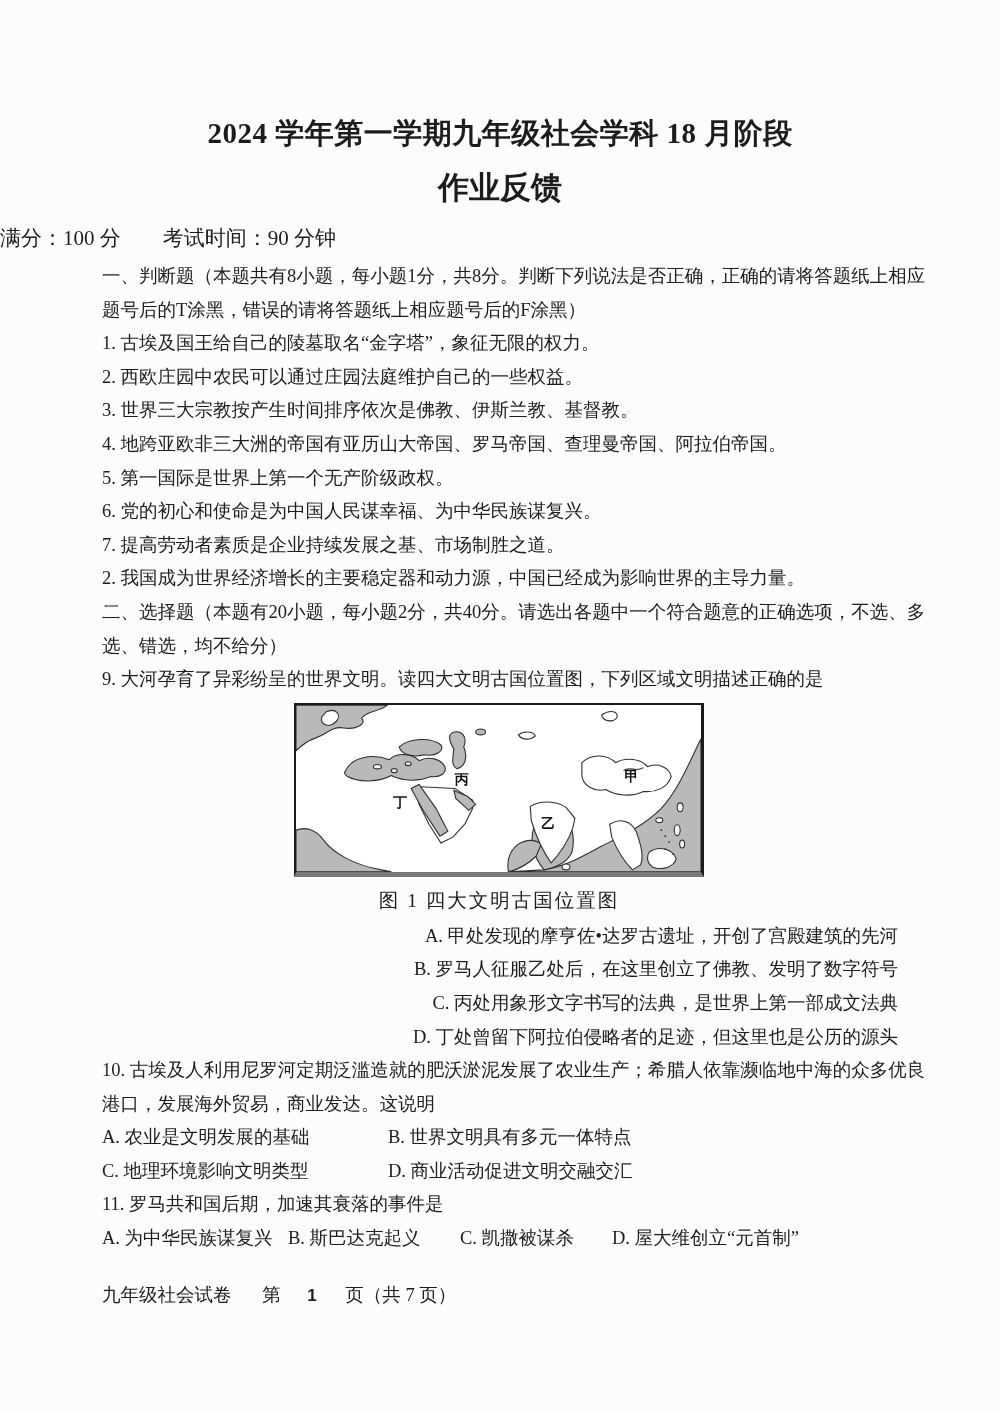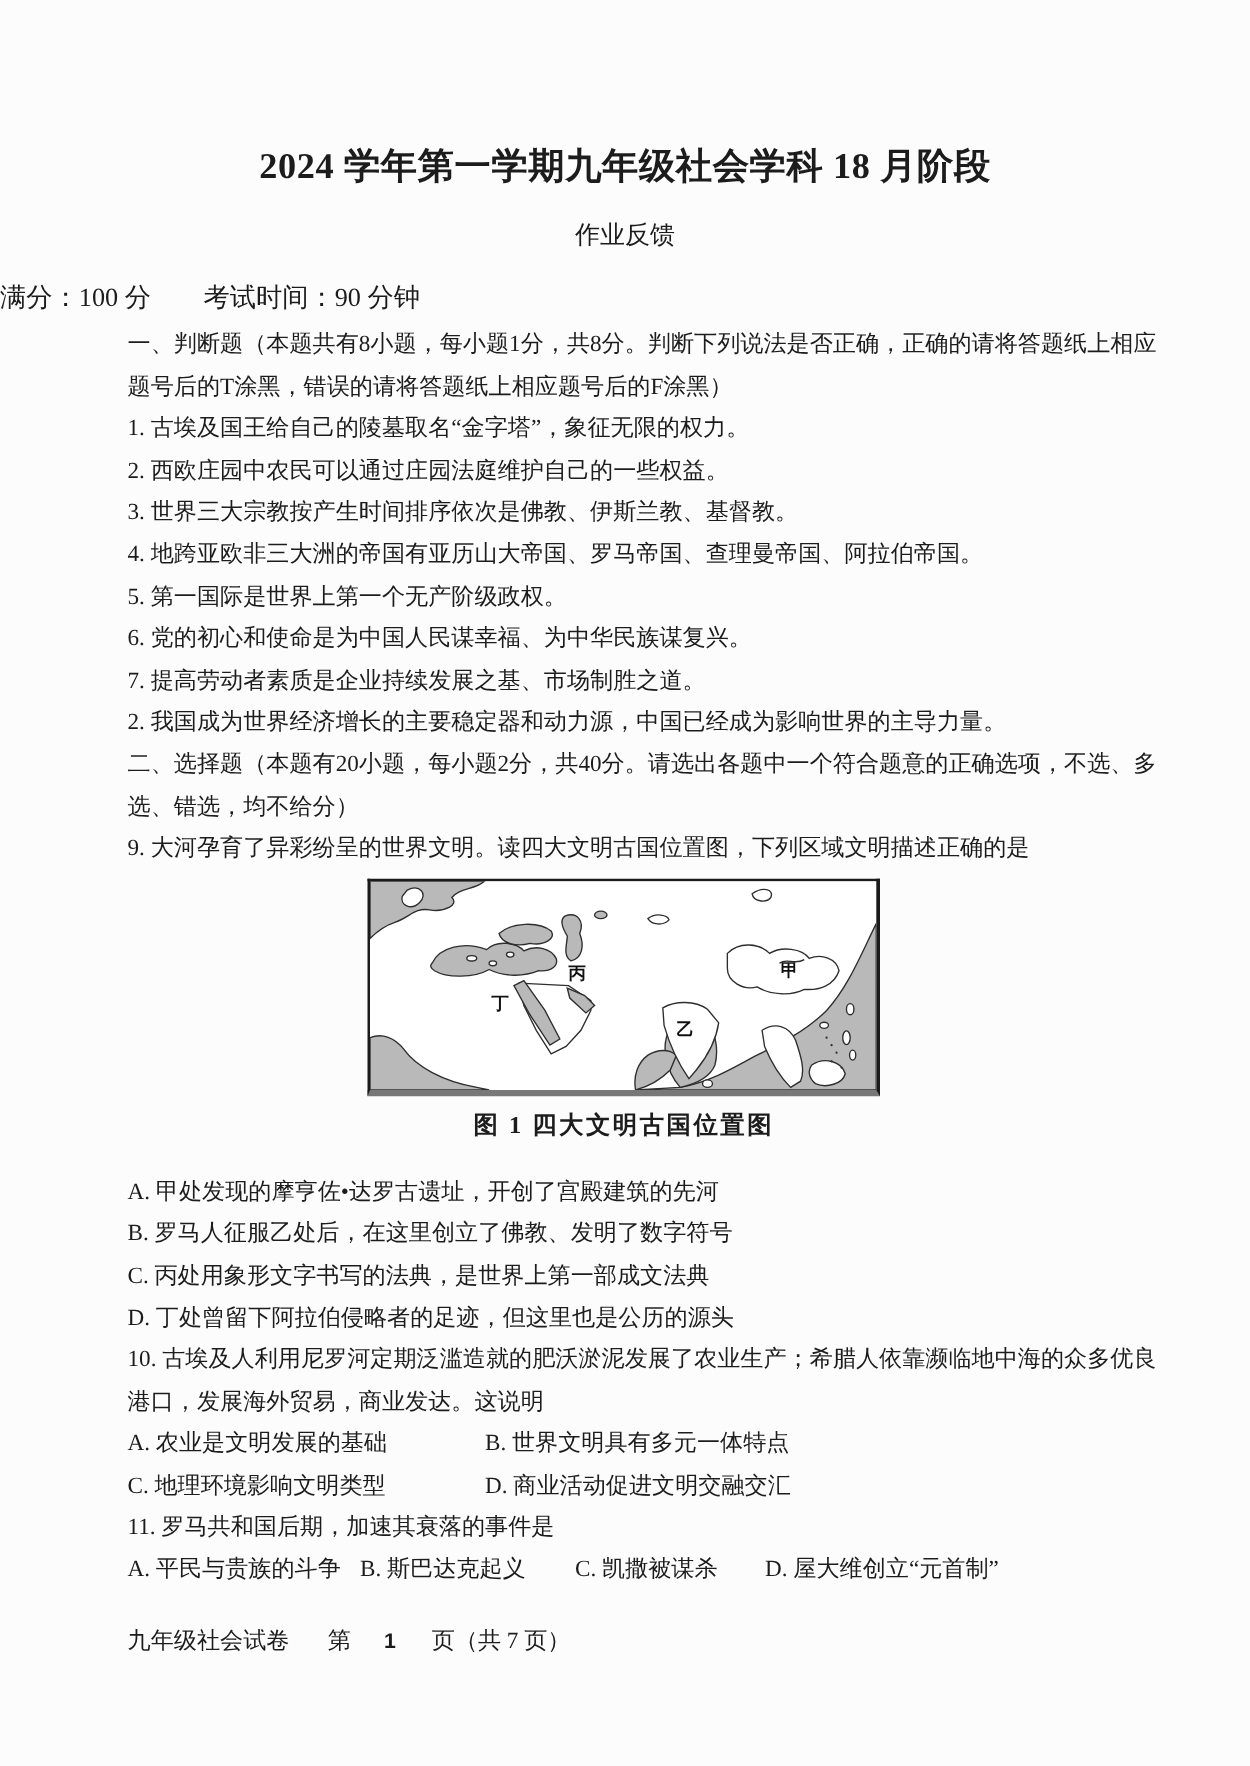--- a/index.html
+++ b/index.html
@@ -6,28 +6,28 @@
   body {
     width:1000px; height:1413px;
     background:#fcfcfc;
     color:#1c1c1c;
     font-family:"Liberation Serif","DejaVu Serif",serif;
     overflow:hidden;
   }
   .page { position:relative; width:1000px; height:1413px; }
   .content { padding:0 102px; }
   .title1 { text-align:center; font-size:29px; font-weight:700; padding-top:112px; letter-spacing:.5px; line-height:42px; }
-  .title2 { text-align:center; font-size:20px; font-weight:400; margin-top:14px; line-height:40px; }
+  .title2 { text-align:center; font-size:31px; font-weight:700; margin-top:14px; line-height:40px; }
   .info   { text-align:left; font-size:21px; margin-top:14px; margin-bottom:6px; line-height:32px; }
   .line   { font-size:18.5px; line-height:33.6px; white-space:nowrap; }
   .bold   { font-weight:400; }
   .map-wrap { margin:6px 0 0 192px; width:410px; }
   .map-frame { border:2px solid #1b1b1b; border-bottom:5px solid #787878; border-right:3px solid #1b1b1b; line-height:0; background:#fff; }
-  .map-caption { text-align:center; font-weight:700; font-size:19.5px; margin-top:9px; line-height:30px; letter-spacing:2px; }
-  .opts9 { margin-top:22px; }
+  .map-caption { text-align:center; font-weight:400; font-size:19.5px; margin-top:9px; line-height:30px; letter-spacing:2px; }
+  .opts9 { margin-top:4px;text-align:right; }
   .opt-grid10 { display:grid; grid-template-columns:286px 1fr; }
   .opt-row11  { display:grid; grid-template-columns:186px 172px 152px 1fr; }
   .footer { margin-top:24px; text-align:left; font-size:18.5px; line-height:30px; }
   .footer span { display:inline-block; }
   .f-di  { margin-left:26px; }
   .f-num { margin-left:22px; font-family:"Liberation Sans","DejaVu Sans",sans-serif; font-weight:700; font-size:17px; }
   .f-ye  { margin-left:24px; }
   
   .map-frame svg path, .map-frame svg ellipse { stroke:#2e2e2e; stroke-width:1.1; }
   .map-frame svg .land    { fill:#ffffff; }
@@ -138,21 +138,21 @@
     <div class="line">港口，发展海外贸易，商业发达。这说明</div>
     <div class="opt-grid10">
       <div class="line">A. 农业是文明发展的基础</div>
       <div class="line">B. 世界文明具有多元一体特点</div>
       <div class="line">C. 地理环境影响文明类型</div>
       <div class="line">D. 商业活动促进文明交融交汇</div>
     </div>
 
     <div class="line">11. 罗马共和国后期，加速其衰落的事件是</div>
     <div class="opt-row11">
-      <div class="line">A. 平民与贵族的斗争</div>
+      <div class="line">A. 为中华民族谋复兴</div>
       <div class="line">B. 斯巴达克起义</div>
       <div class="line">C. 凯撒被谋杀</div>
       <div class="line">D.  屋大维创立“元首制”</div>
     </div>
 
     <div class="footer">
       <span>九年级社会试卷</span>
       <span class="f-di">第</span>
       <span class="f-num">1</span>
       <span class="f-ye">页（共 7 页）</span>

